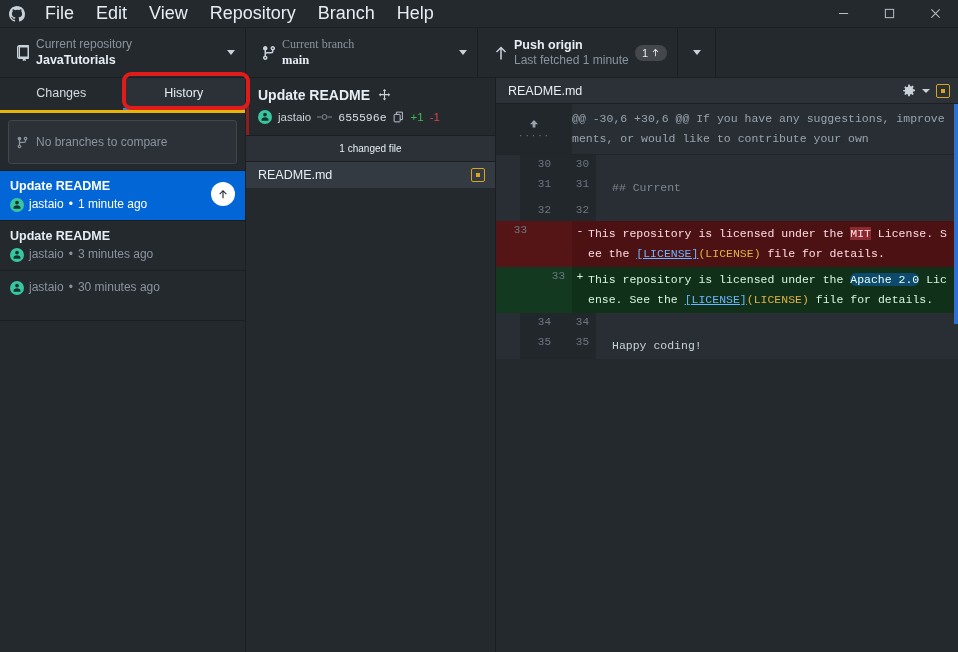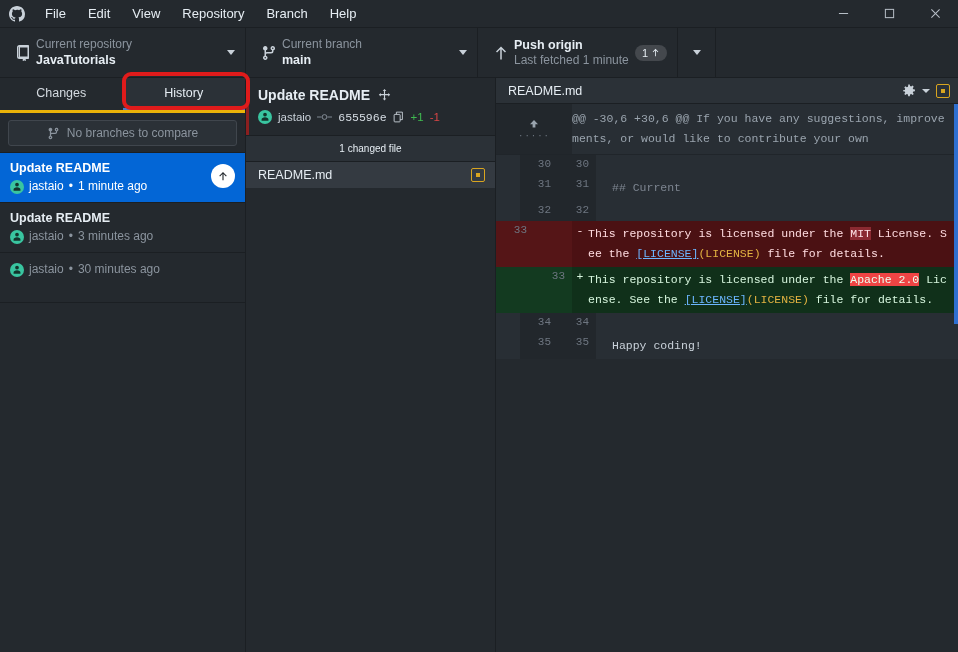--- a/index.html
+++ b/index.html
@@ -15,37 +15,37 @@
   
   .titlebar {
     height: 28px; background: #24292e; display: flex; align-items: center;
     flex: 0 0 28px; border-bottom: 1px solid #1b1f23;
   }
   .gh-logo { width: 34px; display: flex; align-items: center; justify-content: center; }
   .gh-logo svg { width: 16px; height: 16px; fill: #c9d1d9; }
   .menu { display: flex; align-items: center; height: 100%; }
   .menu-item {
     padding: 0 11px; height: 100%; display: flex; align-items: center;
-    font-size: 13px; color: #e6edf3; cursor: default; white-space: nowrap;
+    font-size: 18px; color: #e6edf3; cursor: default; white-space: nowrap;
   }
   .wincontrols { margin-left: auto; display: flex; height: 100%; }
   .wc {
     width: 46px; height: 100%; display: flex; align-items: center; justify-content: center;
     cursor: default;
   }
   .wc svg { width: 11px; height: 11px; stroke: #b6bec6; stroke-width: 1.1; fill: none; }
 
   
   .toolbar { height: 50px; flex: 0 0 50px; display: flex; background: #24292e; border-bottom: 1px solid #1b1f23; }
   .tb-btn {
     display: flex; align-items: center; height: 100%; padding: 0 10px;
     border-right: 1px solid #1b1f23; cursor: default; position: relative;
   }
   .tb-repo { width: 246px; }
-  .tb-branch { width: 232px; }
+  .tb-branch { width: 232px; font-family: Liberation Serif, serif; }
   .tb-push { width: 200px; }
   .tb-pushcaret { width: 38px; justify-content: center; }
   .tb-icon { width: 26px; display: flex; align-items: center; justify-content: center; flex: 0 0 26px; }
   .tb-icon svg { width: 16px; height: 16px; fill: #c9d1d9; }
   .tb-text { display: flex; flex-direction: column; justify-content: center; overflow: hidden; flex: 1 1 auto; }
   .tb-label { font-size: 12px; color: #8b949e; line-height: 15px; white-space: nowrap; }
   .tb-value { font-size: 12.5px; color: #e6edf3; font-weight: bold; line-height: 16px; white-space: nowrap; }
   .caret { width: 0; height: 0; border-left: 4.5px solid transparent; border-right: 4.5px solid transparent; border-top: 5px solid #c9d1d9; margin-left: 6px; flex: 0 0 auto; }
   .ahead-badge {
     background: #44484d; color: #e6edf3; border-radius: 9px; font-size: 11px;
@@ -66,22 +66,22 @@
     border-bottom: 2px solid transparent;
   }
   .tab.inactive { background: #24292e; color: #d4dae0; }
   .tab.active { background: #2b3137; border-bottom: 2px solid #4a7cc7; }
   .annot-history {
     position: absolute; left: 122px; top: -6px; width: 128px; height: 38px;
     border: 4px solid #e01b1b; border-radius: 9px; pointer-events: none; z-index: 20;
   }
   .compare-wrap { padding: 7px 8px 6px 8px; }
   .compare-field {
-    height: 26px; background: #2b3137; border: 1px solid #40464d; border-radius: 3px;
-    display: flex; align-items: center; padding: 0 7px; gap: 7px; justify-content: center;
+    height: 44px; background: #2b3137; border: 1px solid #40464d; border-radius: 3px;
+    display: flex; align-items: center; padding: 0 7px; gap: 7px;
   }
   .compare-field svg { width: 13px; height: 13px; fill: #8b949e; flex: 0 0 auto; }
   .compare-field span { font-size: 12px; color: #8b949e; }
 
   .commits { flex: 1 1 auto; overflow: hidden; border-top: 1px solid #1b1f23; }
   .commit {
     height: 50px; padding: 7px 10px 0 10px; border-bottom: 1px solid #1b1f23;
     display: flex; align-items: flex-start; cursor: default; position: relative;
   }
   .commit.selected { background: #0366d6; }
@@ -159,21 +159,21 @@
   .hunk { display: flex; background: #282e34; min-height: 46px; border-bottom: 1px solid #20252a; }
   .hunk-expand {
     width: 76px; flex: 0 0 76px; background: #22272c; display: flex; align-items: center;
     justify-content: center; flex-direction: column; gap: 2px; cursor: default;
   }
   .hunk-expand svg { width: 12px; height: 11px; fill: #9aa4ae; }
   .hunk-expand .dots { font-size: 9px; color: #6e7681; letter-spacing: 1px; line-height: 6px; }
   .hunk-text { flex: 1 1 auto; padding: 5px 8px 5px 0; color: #9aa4ae; line-height: 20px; white-space: pre-wrap; word-break: break-all; }
 
   .hl-del { background: #8b2a31; color: #ffe3e6; }
-  .hl-add { background: #ef4444; color: #eaffef; }
+  .hl-add { background: #0c4a6e; color: #eaffef; border-radius: 6px; }
   .lnk { color: #6cb6ff; text-decoration: underline; }
   .paren { color: #e3b341; }
   .cmt { color: #7d8590; }
 
   .diff-rest { flex: 1 1 auto; background: #24292e; }
   .vscroll { position: absolute; right: 0; top: 26px; width: 4px; height: 220px; background: #2f6fd0; }
 </style>
 </head>
 <body>
 

